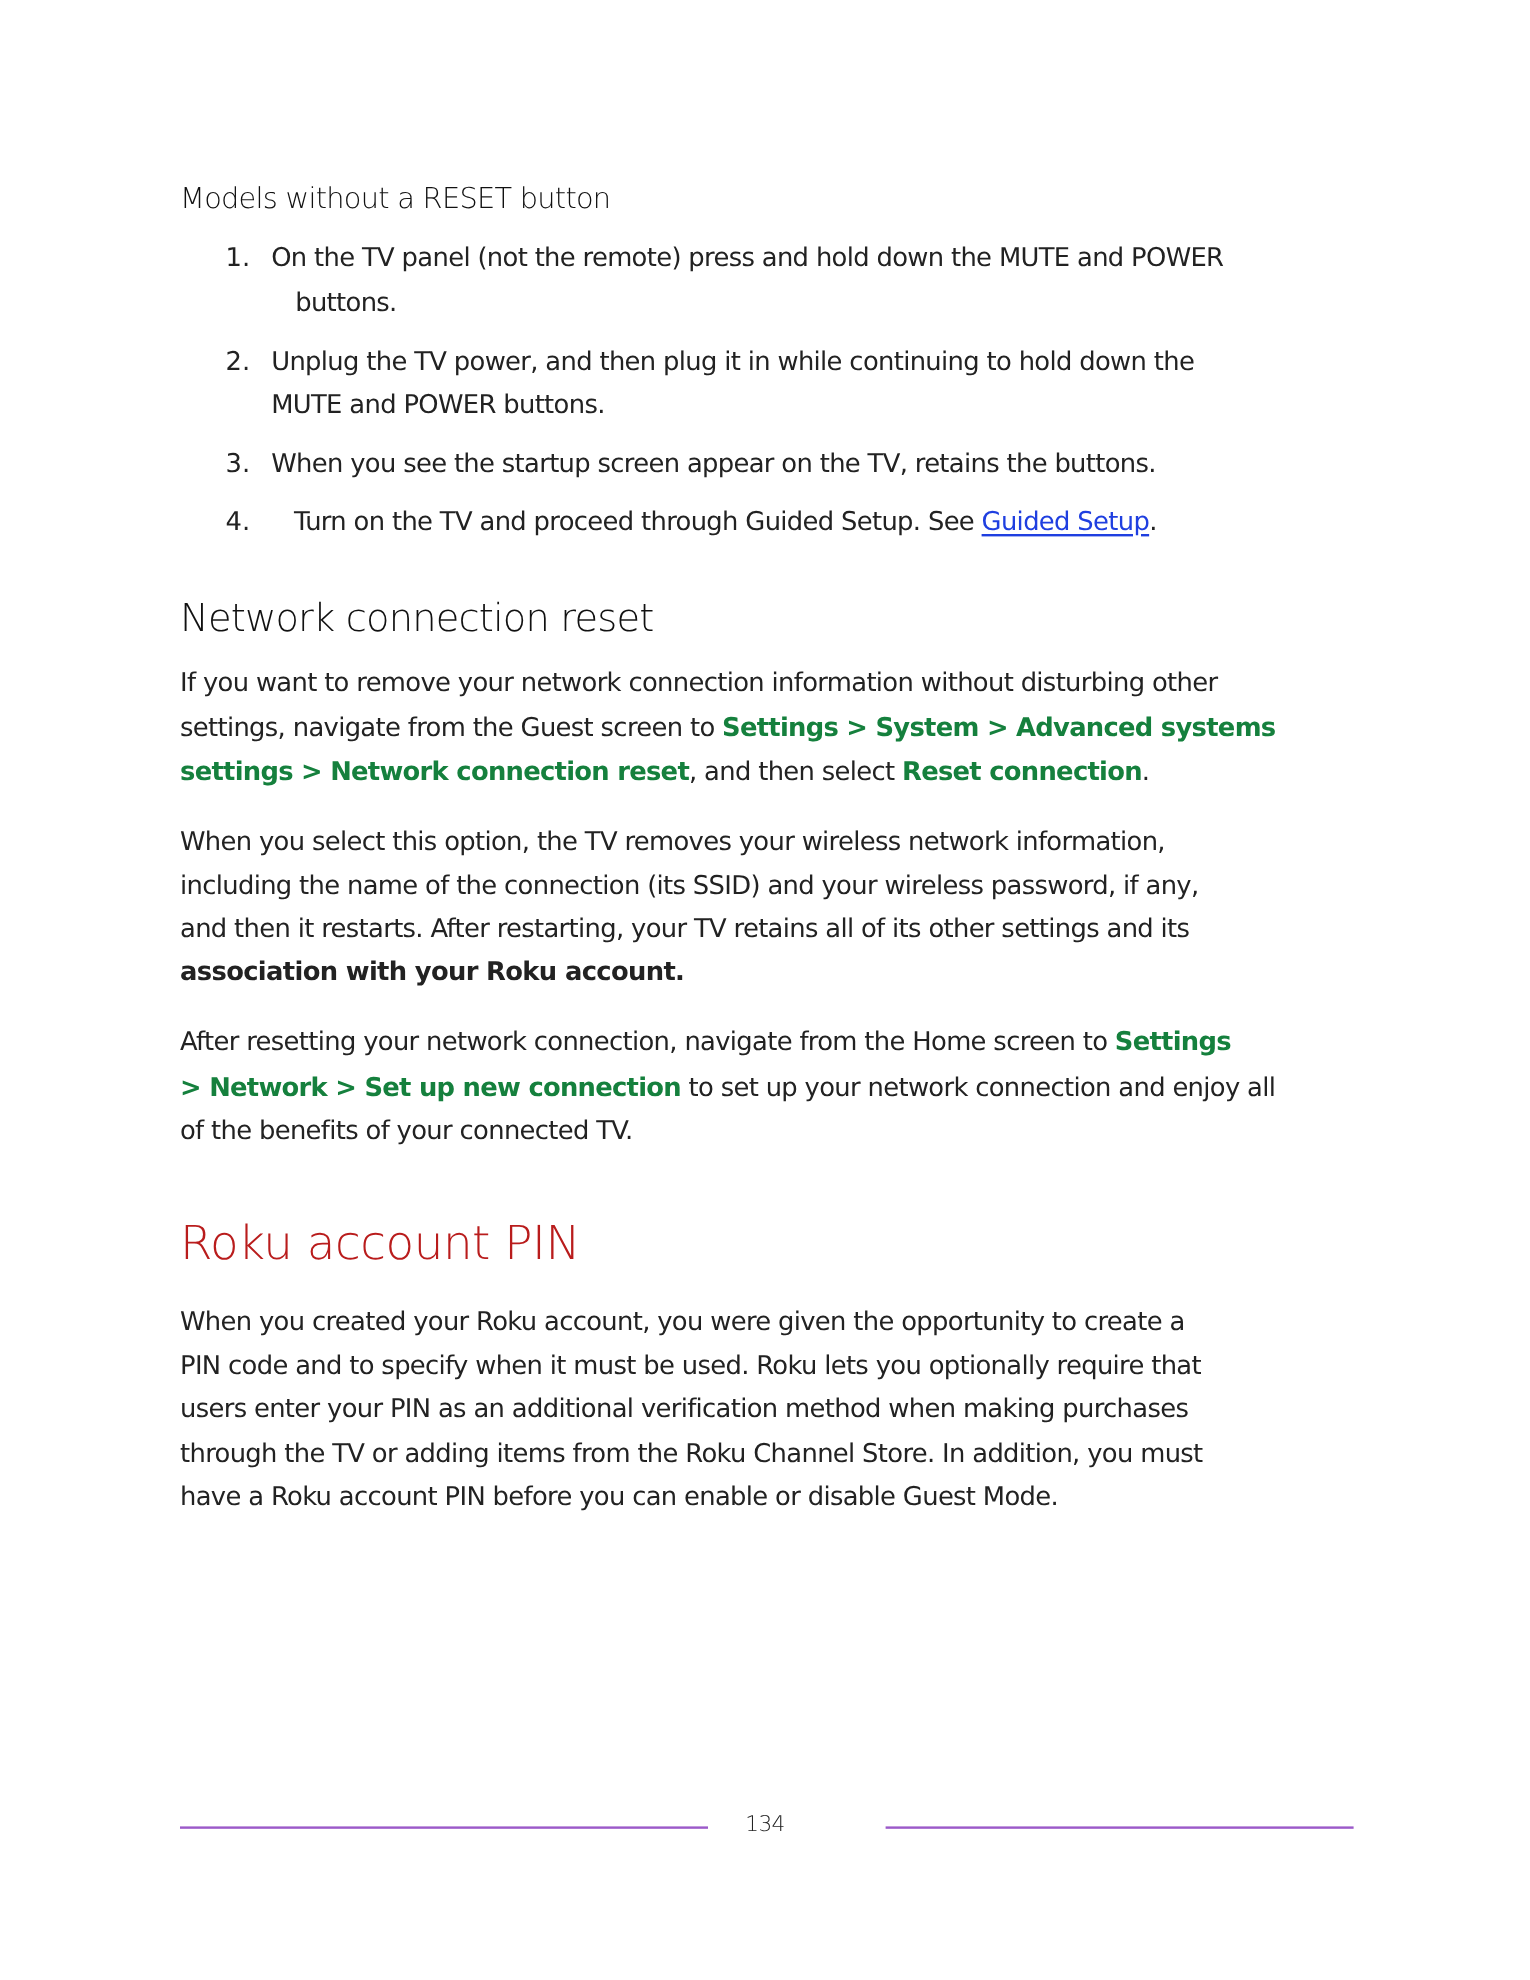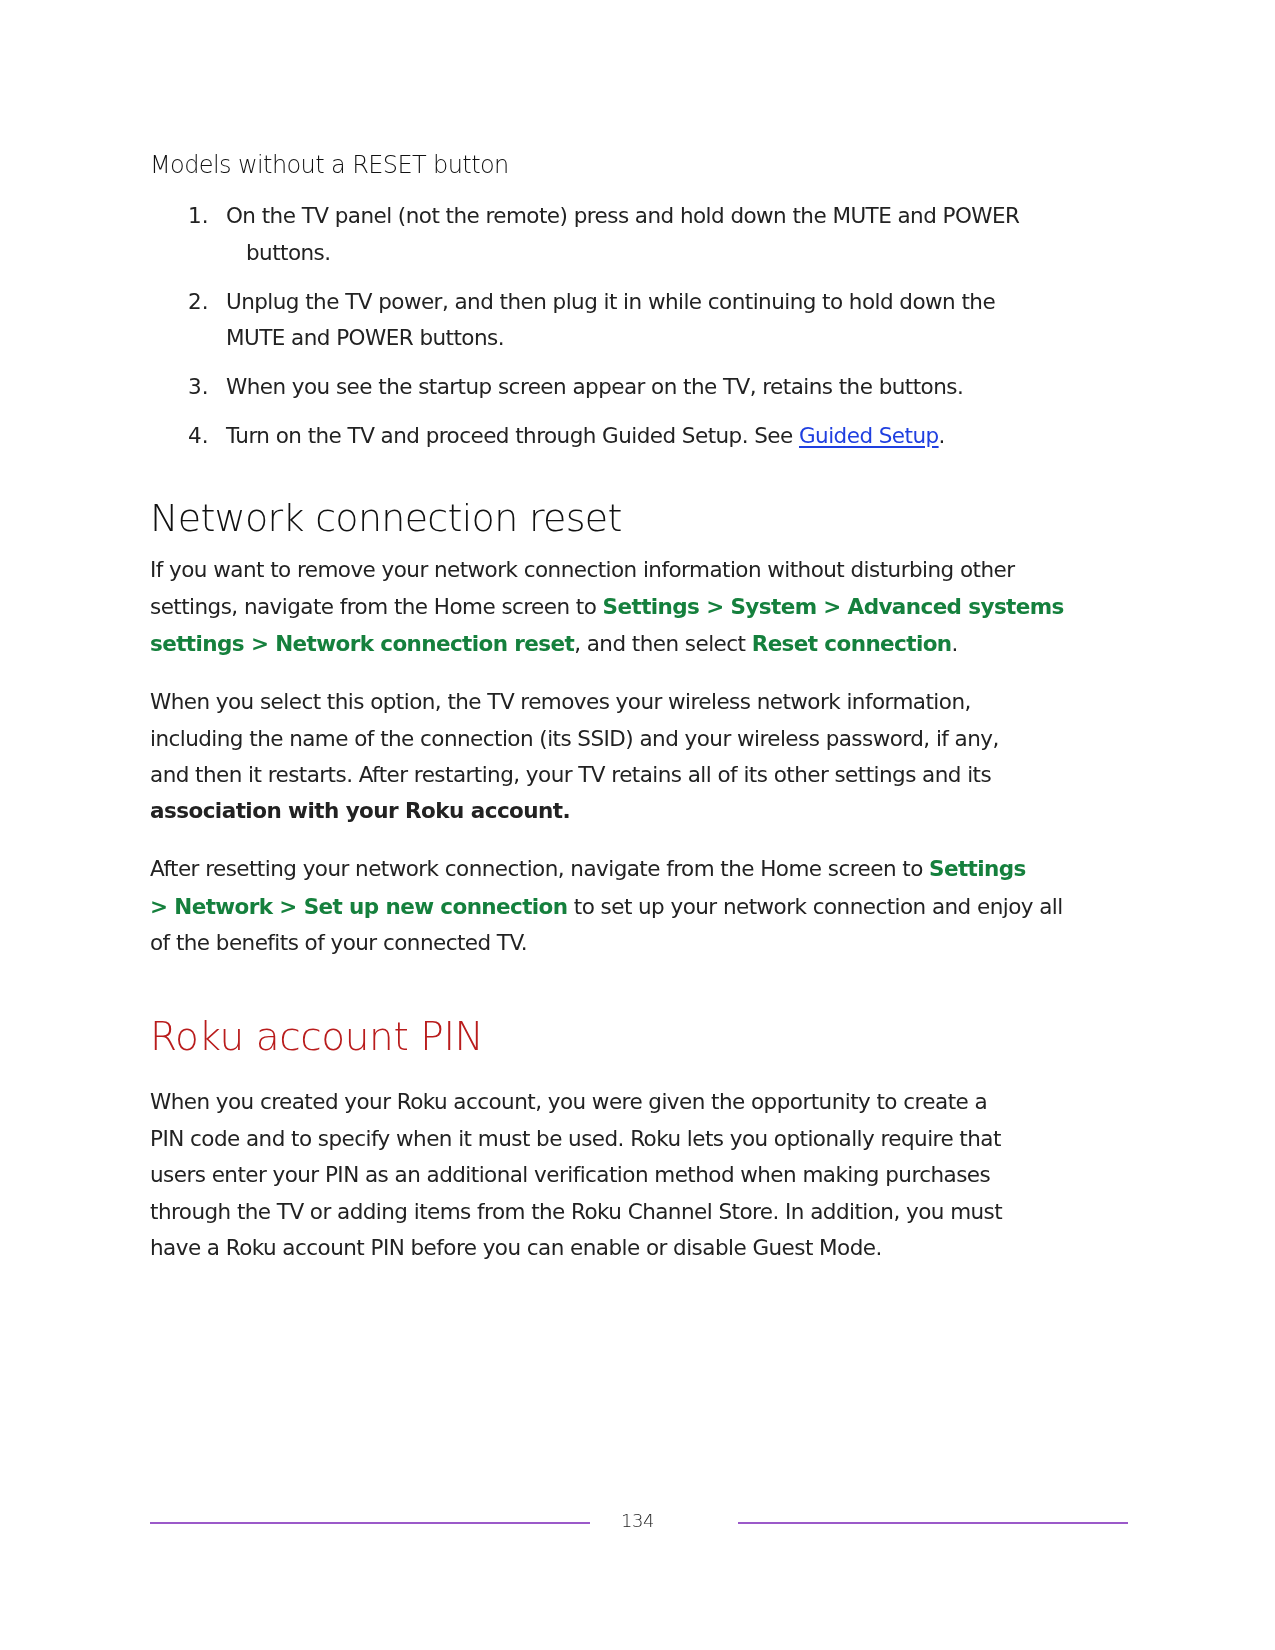--- a/index.html
+++ b/index.html
@@ -27,21 +27,21 @@
       font-size: 24px;
       font-weight: 300;
       letter-spacing: -0.6px;
       color: #111;
       white-space: nowrap;
       margin: 0;
     }
     .h2 {
       position: absolute;
       left: 0;
-      font-size: 38px;
+      font-size: 32px;
       font-weight: 300;
       letter-spacing: -0.7px;
       color: #111;
       white-space: nowrap;
       margin: 0;
     }
     .h1 {
       position: absolute;
       left: 0;
       font-size: 39px;
@@ -121,29 +121,29 @@
       <span class="li-num" style="top:291px;">2.</span>
       <span class="li-text" style="top:291px;">Unplug the TV power, and then plug it in while continuing to hold down the</span>
       <span class="li-text" style="top:327px;">MUTE and POWER buttons.</span>
     </div>
     <div>
       <span class="li-num" style="top:376px;">3.</span>
       <span class="li-text" style="top:376px;">When you see the startup screen appear on the TV, retains the buttons.</span>
     </div>
     <div>
       <span class="li-num" style="top:425px;">4.</span>
-      <span class="li-text" style="top:425px;"><span>Turn on the TV and proceed through Guided Setup. See </span><a class="link" href="#" style="color: rgb(31, 63, 224);">Guided Setup</a><span>.</span></span>
+      <span class="li-text" style="top:425px;margin-left:19px;"><span>Turn on the TV and proceed through Guided Setup. See </span><a class="link" href="#" style="color: rgb(31, 63, 224);">Guided Setup</a><span>.</span></span>
     </div>
   </div>
 
   <h2 class="h2" style="top:496px;">Network connection reset</h2>
 
   <div>
     <div class="line" style="top:559px;">If you want to remove your network connection information without disturbing other</div>
-    <div class="line" style="top:596px;"><span>settings, navigate from the Home screen to </span><b>Settings &gt; System &gt; Advanced systems</b></div>
+    <div class="line" style="top:596px;"><span>settings, navigate from the Guest screen to </span><b>Settings &gt; System &gt; Advanced systems</b></div>
     <div class="line" style="top:633px;"><b>settings &gt; Network connection reset</b><span>, and then select </span><b>Reset connection</b><span>.</span></div>
   </div>
 
   <div>
     <div class="line" style="top:691px;">When you select this option, the TV removes your wireless network information,</div>
     <div class="line" style="top:728px;">including the name of the connection (its SSID) and your wireless password, if any,</div>
     <div class="line" style="top:764px;">and then it restarts. After restarting, your TV retains all of its other settings and its</div>
     <div class="line" style="top:800px;font-weight:bold;">association with your Roku account.</div>
   </div>
 

